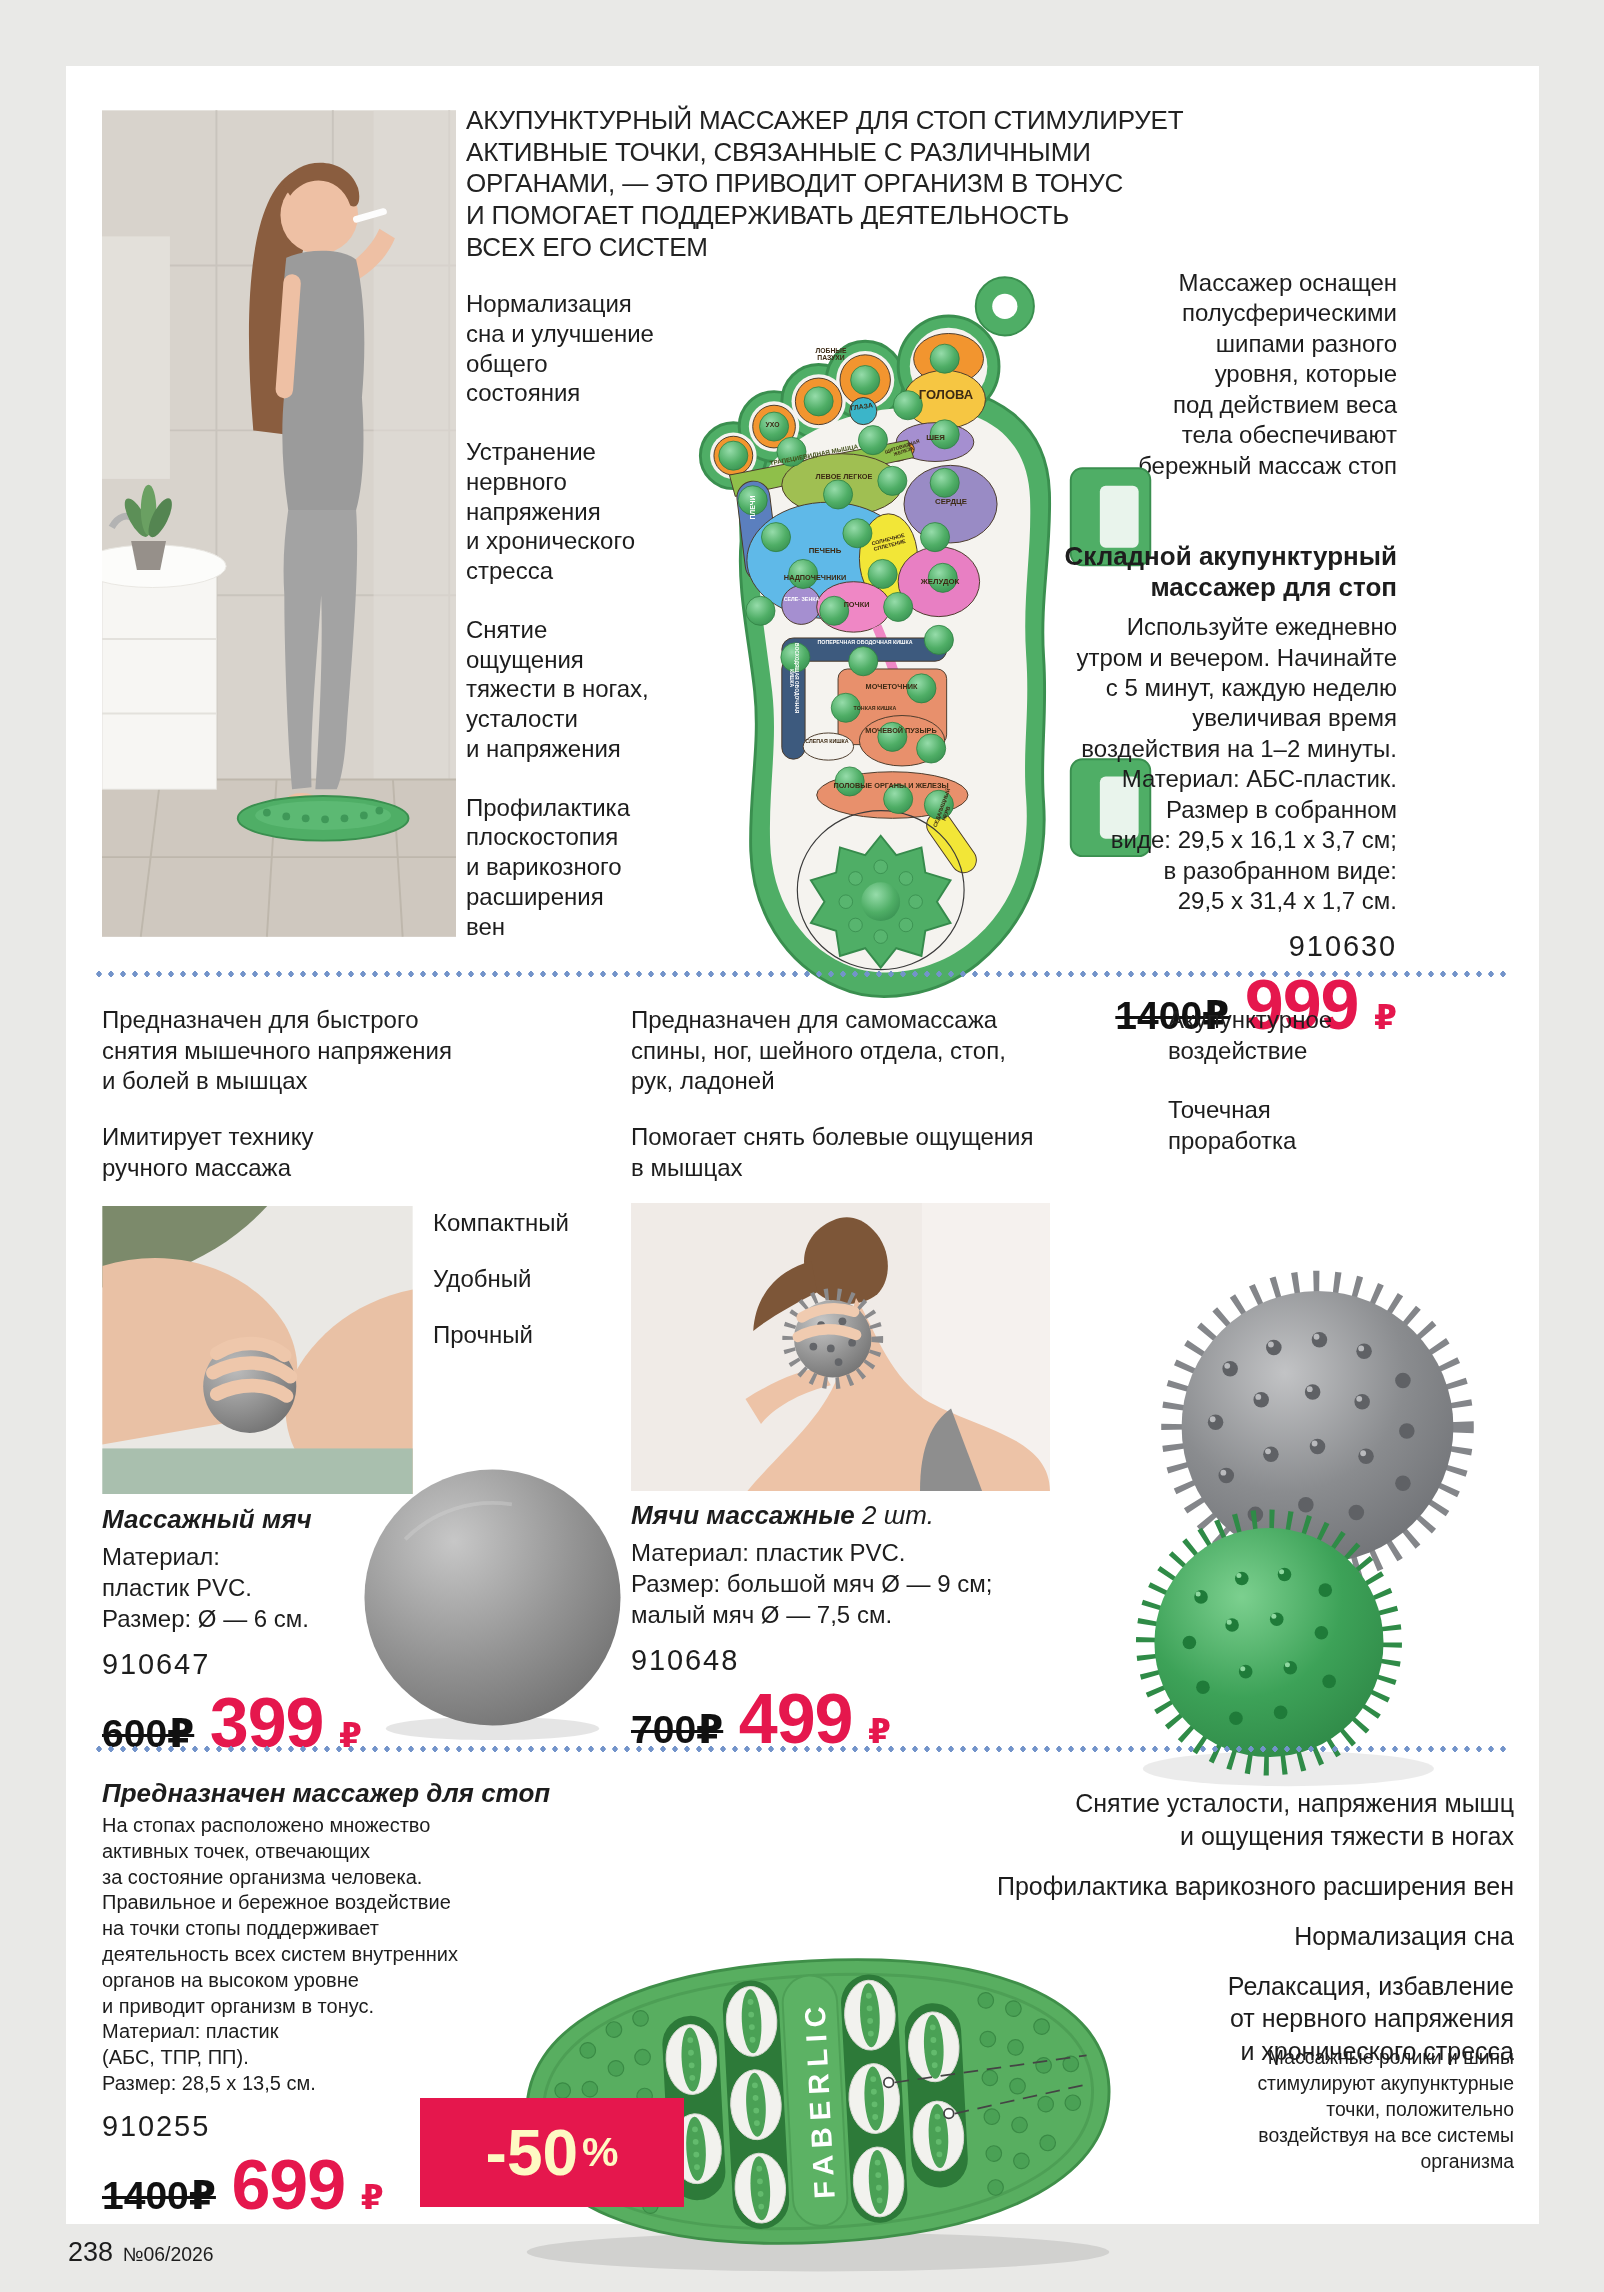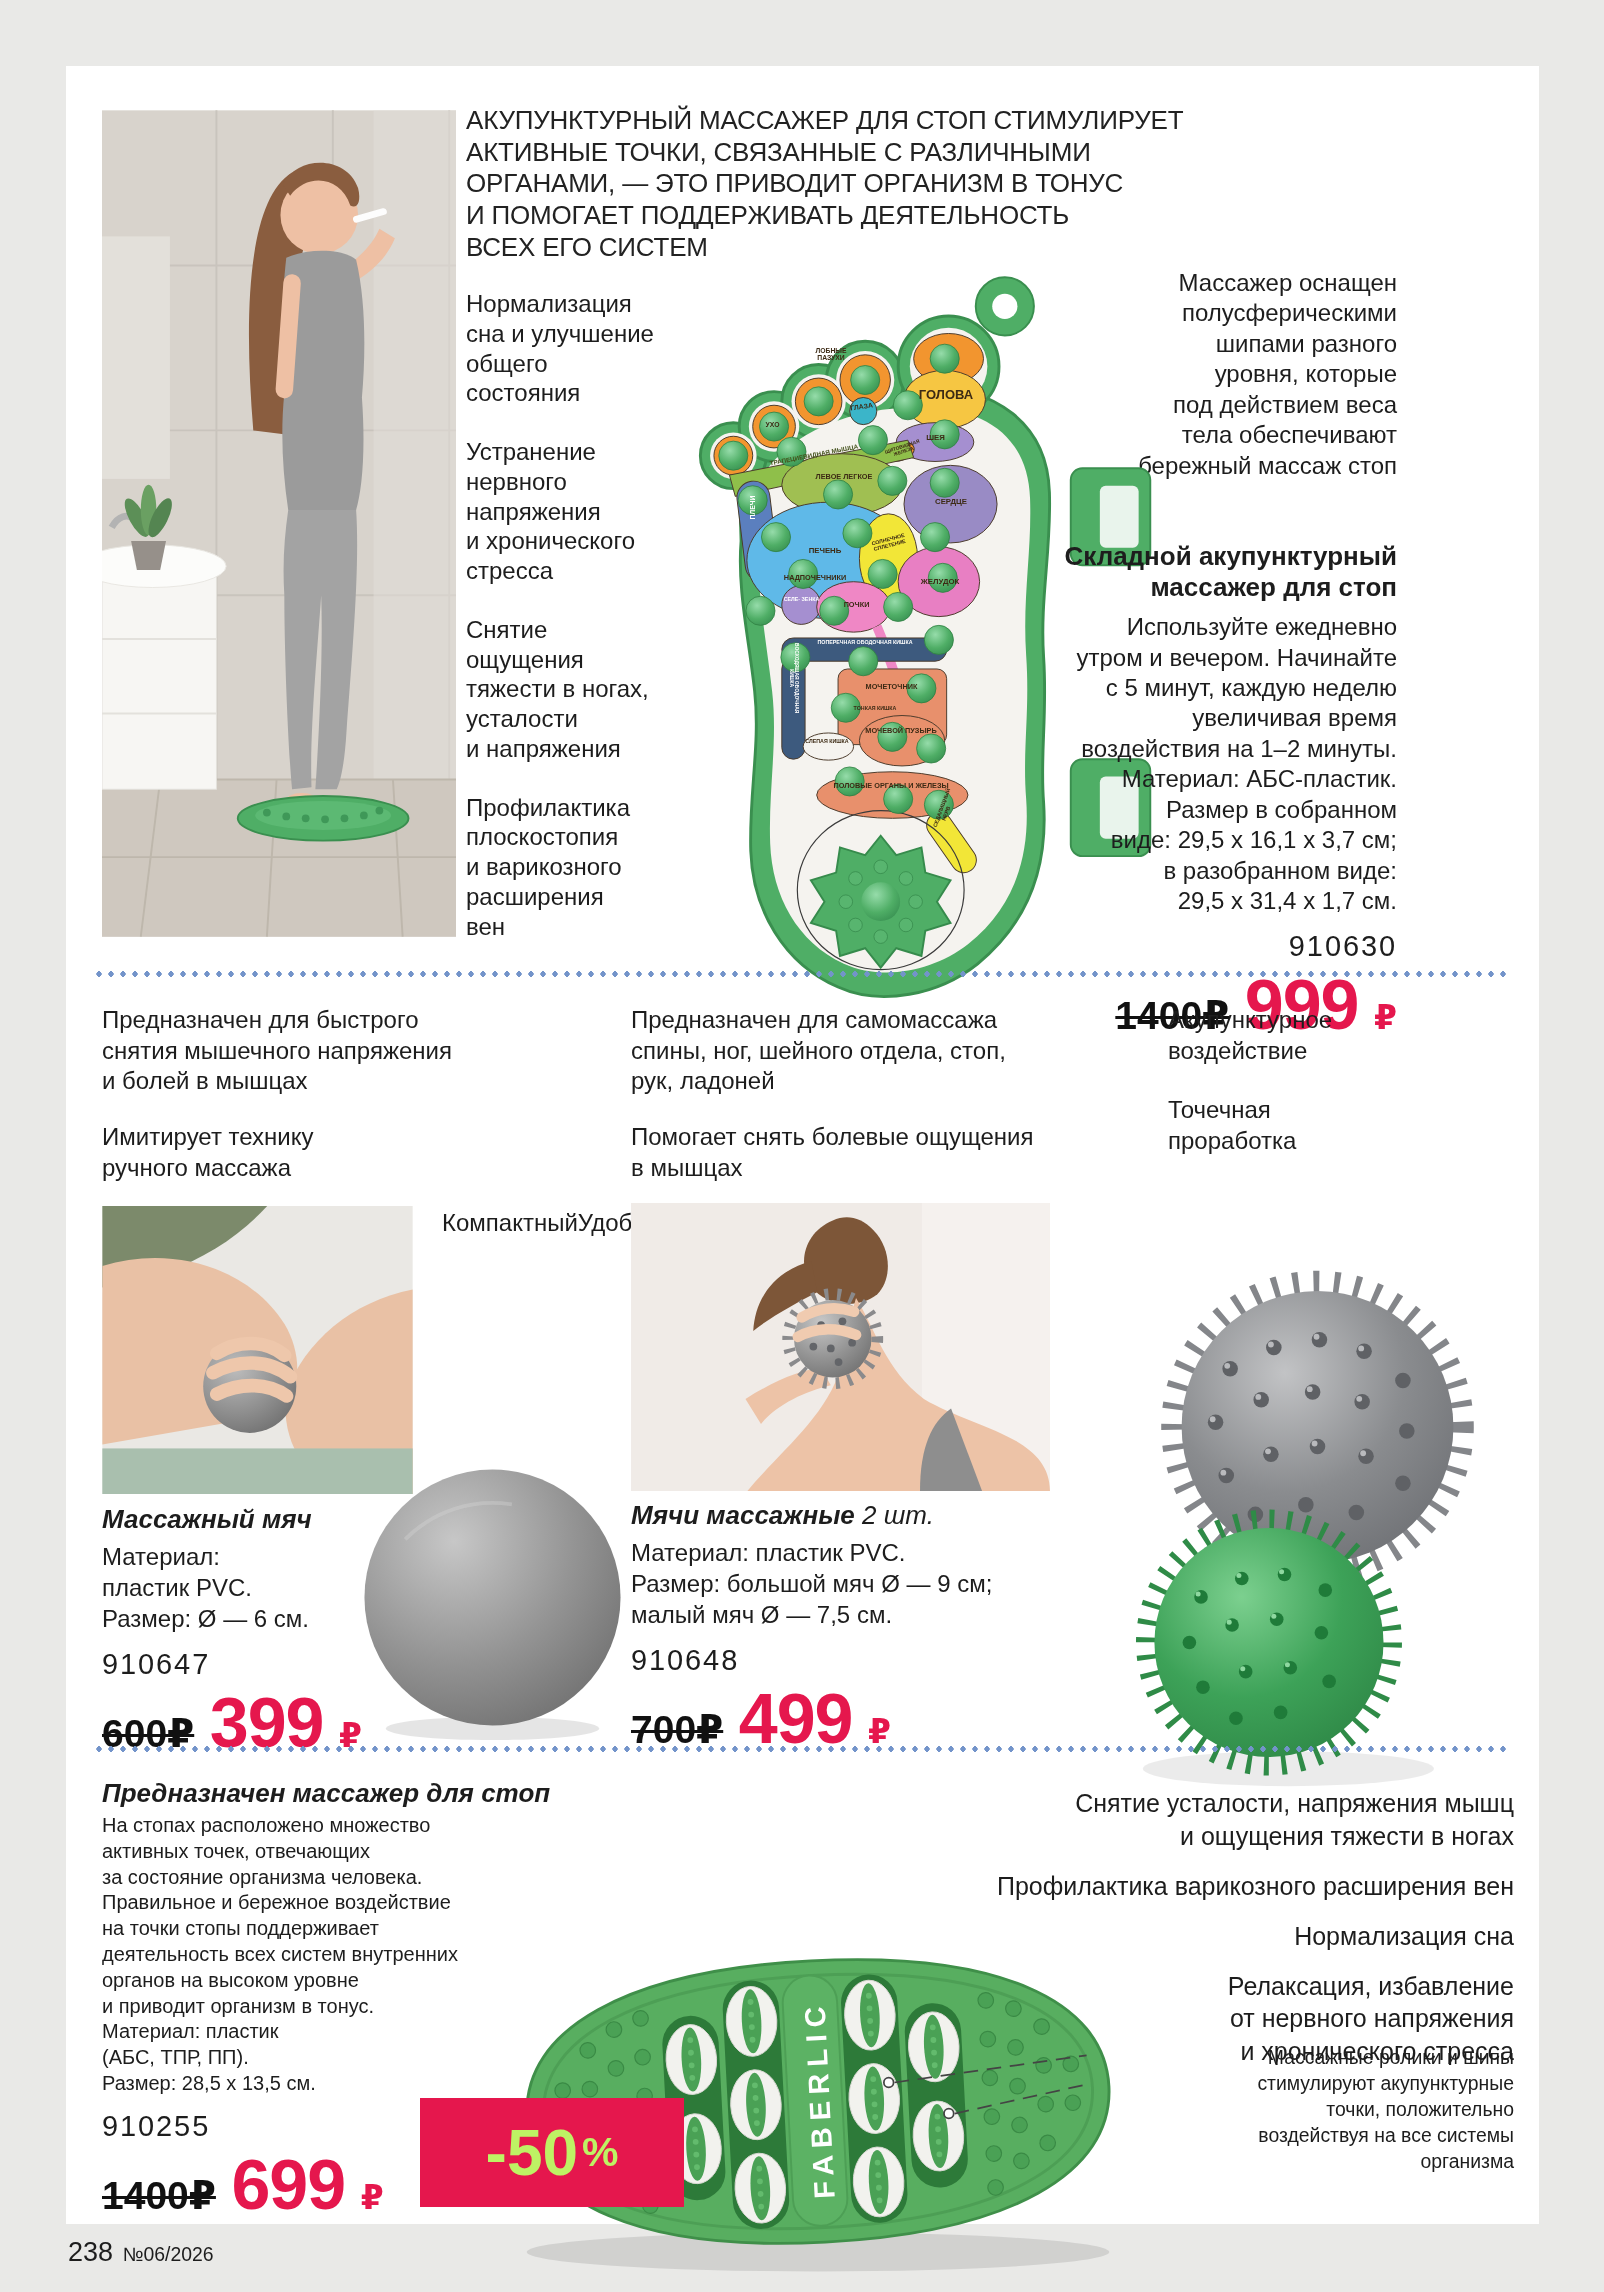--- a/index.html
+++ b/index.html
@@ -29,37 +29,37 @@
   .dotted { position:absolute; left:27px; right:27px; height:7.8px;
     background-image:radial-gradient(circle, #7394ca 2.5px, rgba(0,0,0,0) 2.7px);
     background-size:12px 7.8px; background-repeat:repeat-x; }
 
   
   .mid-col { position:absolute; display:flex; flex-direction:column; gap:25px; }
   .mid-p { font-size:24px; line-height:1.28; white-space:pre-line; }
   .mid-col1 { left:36px; top:939px; width:485px; }
   .mid-col2 { left:565px; top:939px; width:529px; }
   .mid-col3 { left:1102px; top:939px; width:281px; gap:29px; }
-  .features { position:absolute; left:376px; top:1143px; display:flex; flex-direction:row; }
+  .features { position:absolute; left:367px; top:1143px; display:flex; flex-direction:column; gap:28px; }
   .feature-item { font-size:24px; }
 
   .prod-text { position:absolute; }
   .pt-title { font-size:26px; font-weight:700; line-height:1.2;font-style:italic; }
   .pt-qty { font-weight:400; }
   .pt-desc { margin-top:5.8px; font-size:24px; line-height:1.3; white-space:pre-line; }
   .ball-text { left:36px; top:1438px; width:252px; }
   .balls-text { left:565px; top:1434px; width:446px; }
   .bottom-product { left:36px; top:1712px; width:529px; }
   .bp-desc { margin-top:3.9px; font-size:20px; line-height:1.29; white-space:pre-line; }
 
   
   .b-benefits { position:absolute; right:25px; top:1721px; width:776px; display:flex; flex-direction:column; gap:17.5px; align-items:flex-end; }
   .b-benefit { font-size:25px; line-height:1.3; text-align:right; white-space:pre-line; }
   .annotation { position:absolute; right:25px; top:1978px; width:427px; text-align:right; font-size:19.4px; line-height:1.34; white-space:pre-line; }
-  .badge { position:absolute; left:354px; top:2032px; width:264px; height:109px; background:#e5174d; color:#bef264;
+  .badge { position:absolute; left:354px; top:2032px; width:264px; height:109px; background:#e5174d; color:#fef9c3;
     display:flex; align-items:center; justify-content:center; z-index:5; }
   .badge-val { font-size:64px; font-weight:800; }
   .badge-pct { font-size:41px; font-weight:800; margin-left:3.9px; }
   .brand-vertical { position:absolute; left:728px; top:1914px; width:52px; height:239px; z-index:4;
     writing-mode:vertical-rl; transform:rotate(177deg); display:flex; align-items:center; justify-content:center;
     color:#fff; font-size:29px; font-weight:600; letter-spacing:6.8px; }
 
   
   .fig { position:absolute; overflow:hidden; }
   .photo-bathroom { left:36px; top:44px; width:354px; height:827px; }

